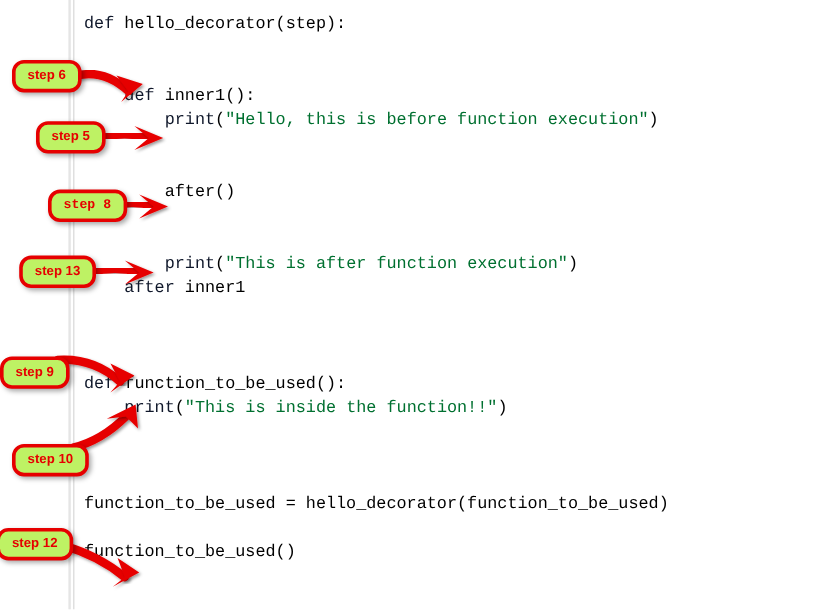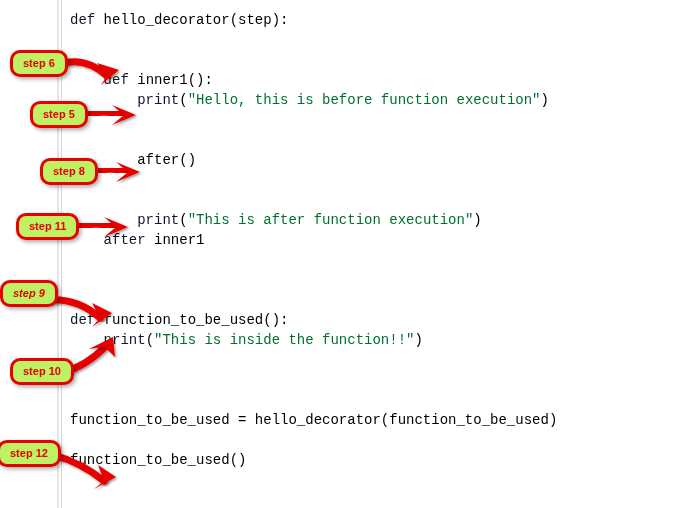--- a/index.html
+++ b/index.html
@@ -93,24 +93,24 @@
 
 
 
 <span>function_to_be_used = hello_decorator(function_to_be_used)</span>
 
 <span>function_to_be_used()</span></div>
 </div>
 
 <div class="callout" style="left:10px; top:50px;">step 6</div>
 <div class="callout" style="left:30px; top:101px;">step 5</div>
-<div class="callout" style="left:40px; top:158px;">step 8</div>
-<div class="callout" style="left:16px; top:213px;">step 11</div>
-<div class="callout" style="left:0px; top:280px;font-style:italic;">step 9</div>
-<div class="callout" style="left:10px; top:358px;">step 10</div>
+<div class="callout" style="left:40px; top:158px;font-family:Liberation Mono, monospace;">step 8</div>
+<div class="callout" style="left:16px; top:213px;">step 13</div>
+<div class="callout" style="left:0px; top:297px;">step 9</div>
+<div class="callout" style="left:10px; top:370px;">step 10</div>
 <div class="callout" style="left:-3px; top:440px;">step 12</div>
 
 <svg class="arrow" style="left:55px; top:50px;" width="70" height="40">
   <defs>
       <filter id="ds" x="-20%" y="-20%" width="140%" height="140%">
         <feDropShadow dx="1.5" dy="1.5" stdDeviation="1.2" flood-opacity="0.4"></feDropShadow>
       </filter>
     </defs>
   <path d="M 5 14 Q 30 6 52 26" stroke="#e60000" stroke-width="7" fill="none" stroke-linecap="round" filter="url(#ds)"></path>
   <path d="M 52 26 l -10 -13 l 22 7 l -18 15 z" fill="#e60000" filter="url(#ds)"></path>

